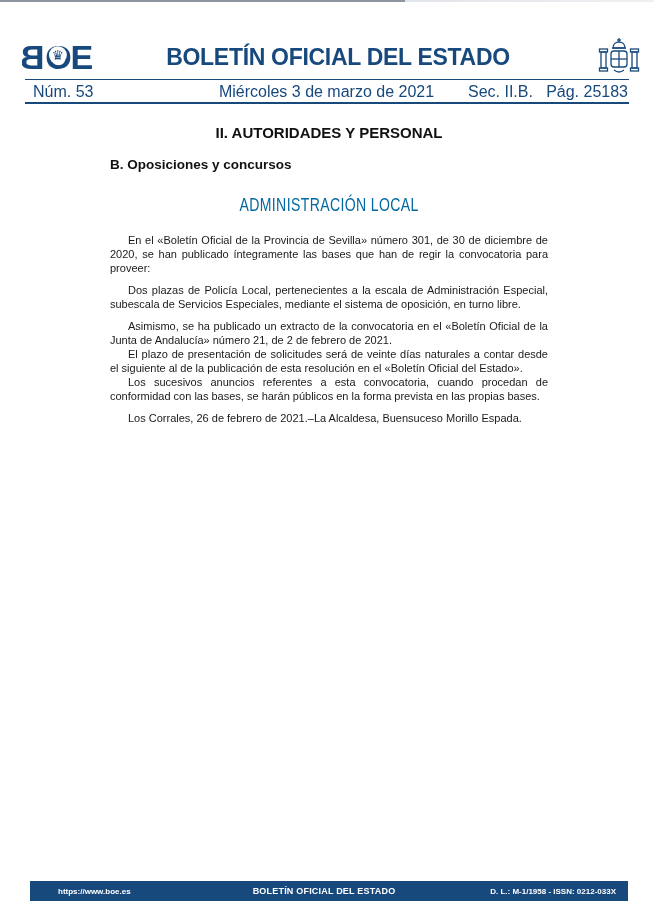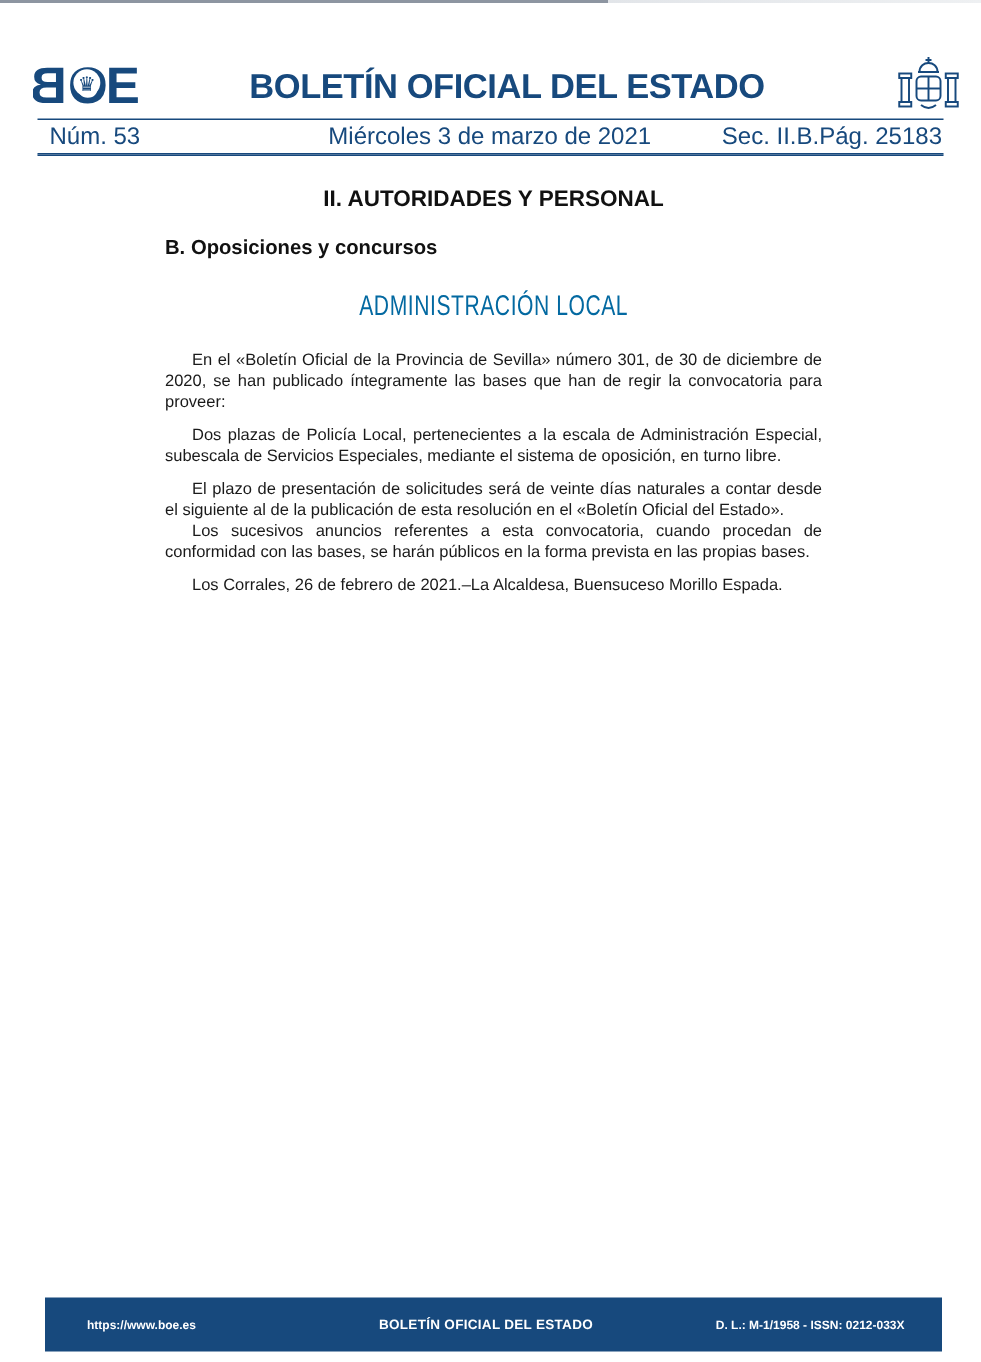--- a/index.html
+++ b/index.html
@@ -16,21 +16,21 @@
   .boe-logo { position:absolute; left:0; top:2px; }
   .masthead-title { position:absolute; left:70px; right:60px; top:8px; text-align:center;
     font-size:23px; font-weight:bold; letter-spacing:-0.3px; color:#17497D; }
   .coat { position:absolute; right:4px; top:0; }
 
   .rule-thin { position:absolute; left:25px; right:25px; top:79px; border-top:1.6px solid #17497D; }
   .meta-row { position:absolute; left:25px; right:26px; top:85px; height:14px;
     display:flex; align-items:center; font-size:16px; font-weight:normal; color:#17497D; }
   .meta-left  { width:160px; padding-left:8px; }
   .meta-center{ flex:1; text-align:center; }
-  .meta-right { width:160px; text-align:right; display:flex; justify-content:flex-end; }
+  .meta-right { width:160px; text-align:right; display:flex; justify-content:space-between; }
   .rule-double { position:absolute; left:25px; right:25px; top:102px; height:2px;
     border-top:1.5px solid #17497D; border-bottom:1.5px solid #17497D; }
 
   
   .content { position:absolute; top:106px; left:110px; width:438px; }
   .h-section    { margin-top:18px; text-align:center; font-size:15px;   font-weight:bold; color:#111; }
   .h-subsection { margin-top:16px; text-align:left; font-size:13.5px; font-weight:bold; color:#111; }
   .h-admin      { margin-top:22px; text-align:center; font-size:19px; font-weight:400; color:#0369a1; }
   .h-admin span { display:inline-block; transform:scaleX(0.74); transform-origin:center; letter-spacing:0.5px; }
 
@@ -42,25 +42,25 @@
   .gap-after { margin-bottom:8px; }
   .first-para { margin-top:17px; }
   .signature { margin-top:8px; }
 
   
   .cve-box { position:absolute; right:19px; bottom:28px; width:132px;
     transform:rotate(-90deg); transform-origin:bottom right;
     font-size:6.5px; line-height:8.5px; color:#3c3c3c; white-space:nowrap; }
 
   
-  .footer-bar { position:absolute; left:30px; right:26px; bottom:7px; height:36px;
+  .footer-bar { position:absolute; left:30px; right:26px; bottom:7px; height:20px;
     background:#17497D; color:#ffffff; display:flex; align-items:center; }
   .footer-url   { width:190px; padding-left:28px; font-size:8px;  font-weight:bold; }
   .footer-title { flex:1; text-align:center;      font-size:9px;  font-weight:bold; letter-spacing:0.2px; }
-  .footer-legal { width:200px; text-align:right; padding-right:25px; font-size:8px; font-weight:bold; }
+  .footer-legal { width:200px; text-align:right; padding-right:12px; font-size:8px; font-weight:bold; }
 </style>
 </head>
 <body>
 
 <div class="page">
 
   <div class="top-edge"></div>
 
   <div class="masthead">
     <div class="boe-logo">
@@ -113,20 +113,21 @@
   <div class="content">
     <div class="h-section">II. AUTORIDADES Y PERSONAL</div>
     <div class="h-subsection">B. Oposiciones y concursos</div>
     <div class="h-admin">
       <span>ADMINISTRACIÓN LOCAL</span>
     </div>
 
 
     <p class="para first-para gap-after">En el «Boletín Oficial de la Provincia de Sevilla» número 301, de 30 de diciembre de 2020, se han publicado íntegramente las bases que han de regir la convocatoria para proveer:</p>
     <p class="para gap-after">Dos plazas de Policía Local, pertenecientes a la escala de Administración Especial, subescala de Servicios Especiales, mediante el sistema de oposición, en turno libre.</p>
+    <p class="para">Asimismo, se ha publicado un extracto de la convocatoria en el «Boletín Oficial de la Junta de Andalucía» número 21, de 2 de febrero de 2021.</p>
     <p class="para">El plazo de presentación de solicitudes será de veinte días naturales a contar desde el siguiente al de la publicación de esta resolución en el «Boletín Oficial del Estado».</p>
     <p class="para">Los sucesivos anuncios referentes a esta convocatoria, cuando procedan de conformidad con las bases, se harán públicos en la forma prevista en las propias bases.</p>
     <p class="para signature">Los Corrales, 26 de febrero de 2021.–La Alcaldesa, Buensuceso Morillo Espada.</p>
   </div>
 
   <div class="cve-box">
     <div>cve: BOE-A-2021-3348</div>
     <div>Verificable en https://www.boe.es</div>
   </div>
 

